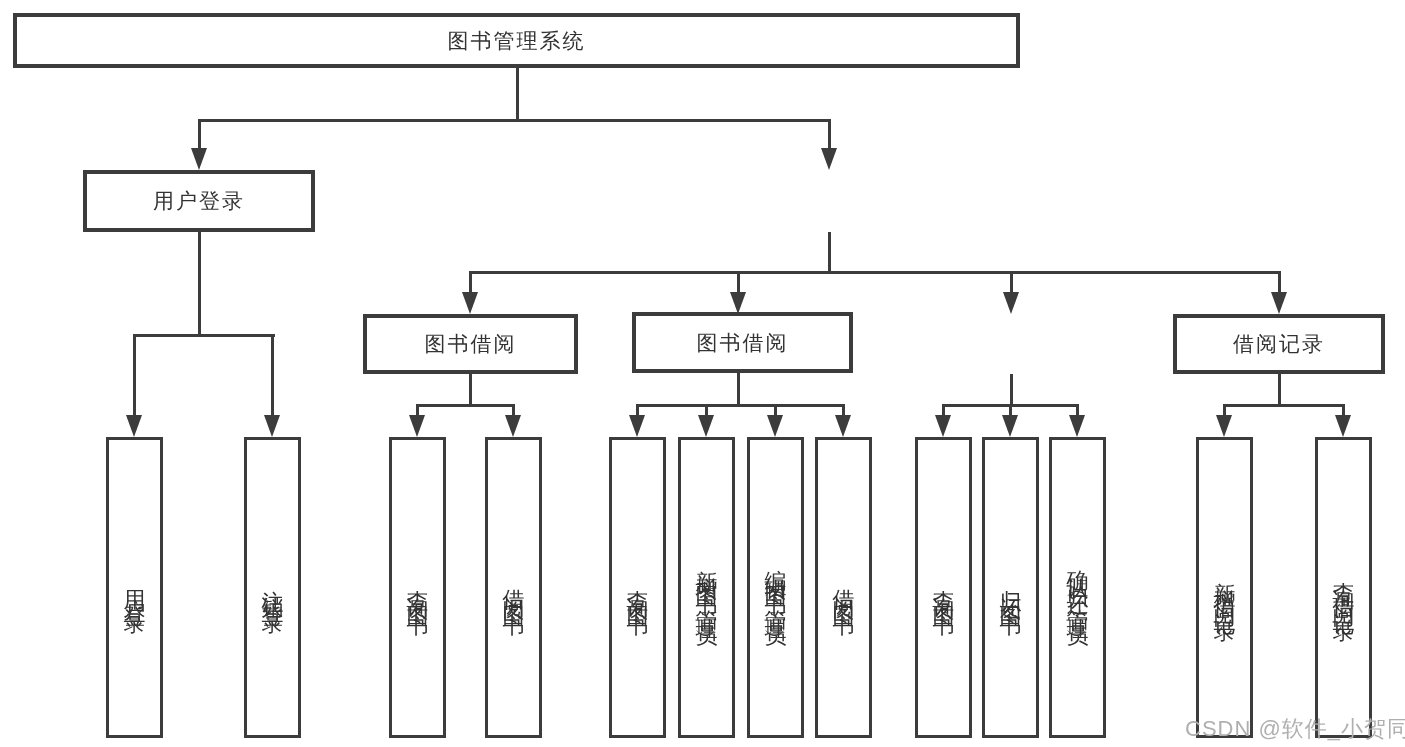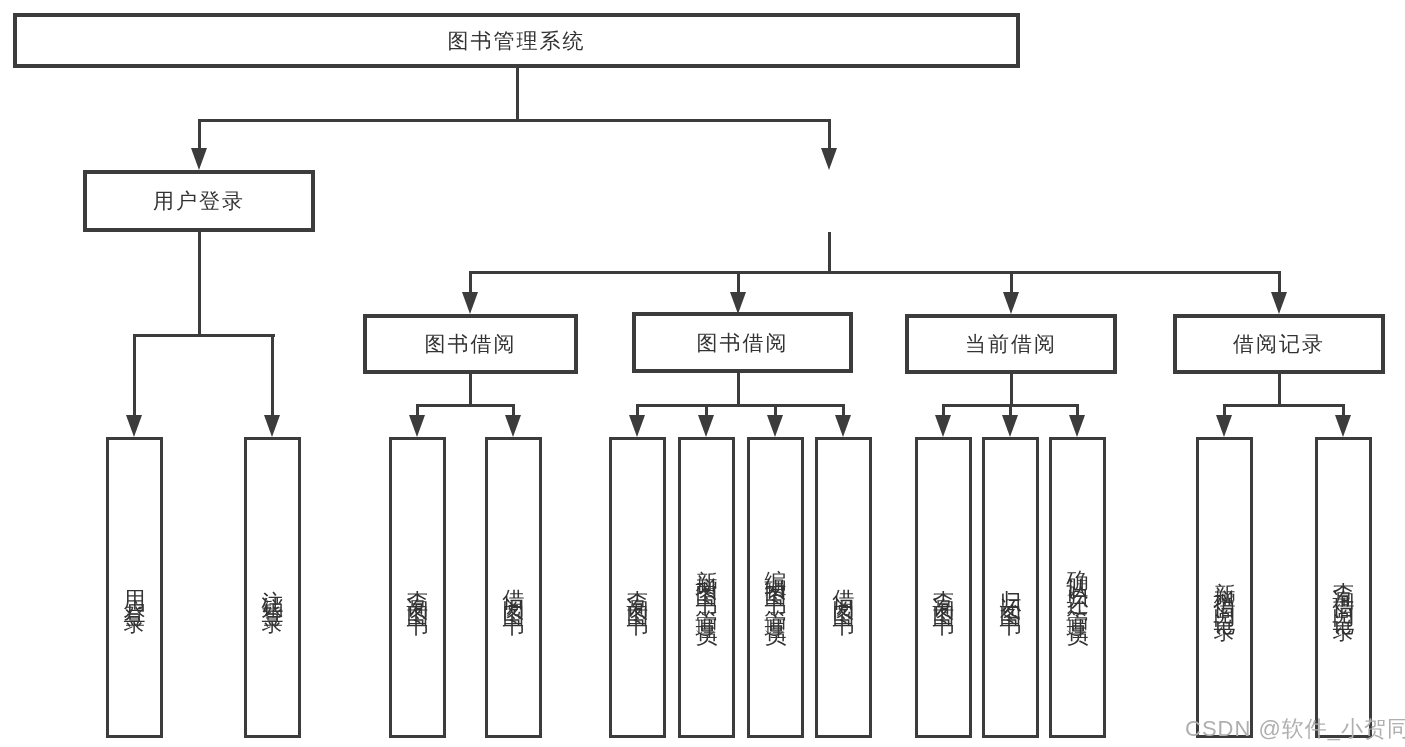--- a/index.html
+++ b/index.html
@@ -47,21 +47,20 @@
 
   <div class="hbox" style="left:13px;top:13px;width:1007px;height:55px;font-family:Liberation Serif, serif;">图书管理系统</div>
 
   <div class="hbox" style="left:83px;top:170px;width:232px;height:62px;">用户登录</div>
 
 
   <div class="hbox" style="left:363px;top:314px;width:215px;height:60px;">图书借阅</div>
 
   <div class="hbox" style="left:632px;top:312px;width:221px;height:61px;">图书借阅</div>
 
-  <div class="hbox" style="left:905px;top:314px;width:212px;height:60px;">当前借阅</div>
 
   <div class="hbox" style="left:1173px;top:314px;width:212px;height:60px;">借阅记录</div>
 
   <div class="vbox" style="left:106px;">
     <span>用户登录</span>
     </div>
   <div class="vbox" style="left:244px;">
     <span>注销登录</span>
     </div>
 

